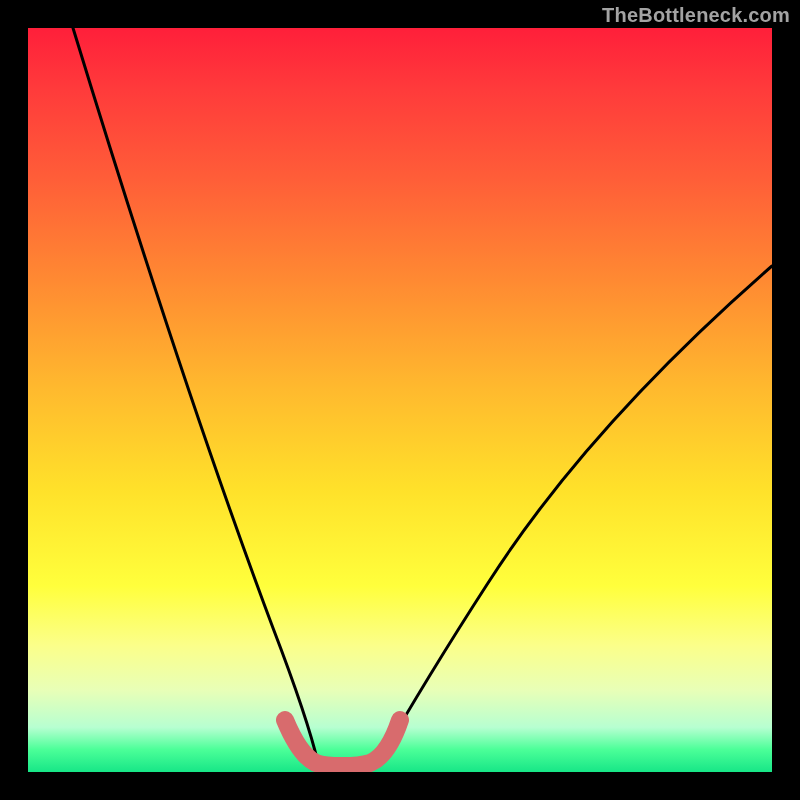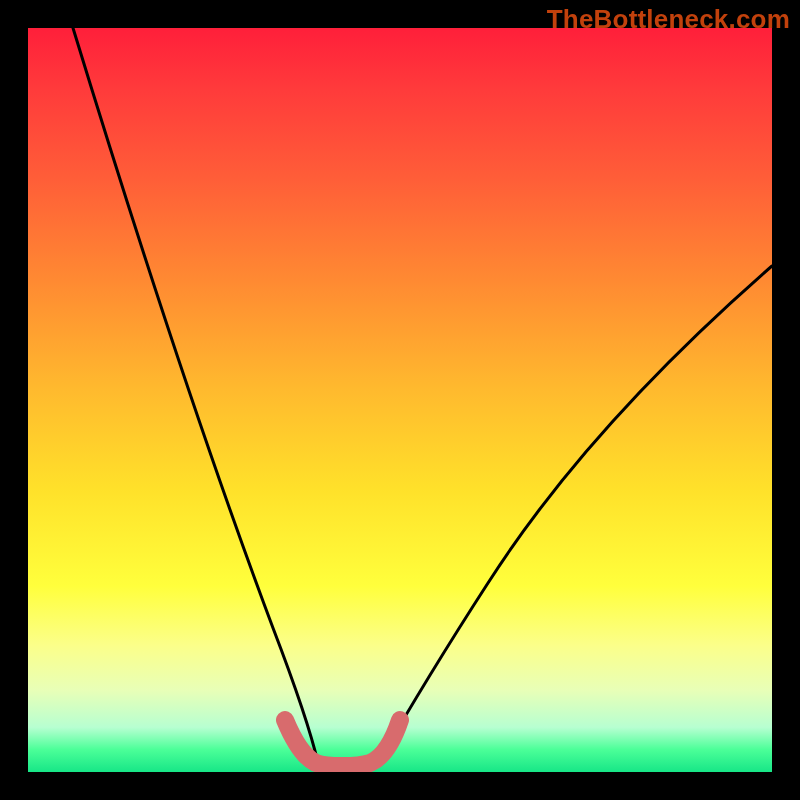--- a/index.html
+++ b/index.html
@@ -49,22 +49,22 @@
   svg.curves {
     position: absolute;
     inset: 0;
     width: 100%;
     height: 100%;
   }
   .watermark {
     position: absolute;
     top: 4px;
     right: 10px;
-    color: #c2410c;
-    font-size: 26px;
+    color: #a3a3a3;
+    font-size: 20px;
     font-weight: 600;
     letter-spacing: 0.2px;
     user-select: none;
   }
 </style>
 </head>
 <body>
 
 <div class="frame">
   <div class="plot">

